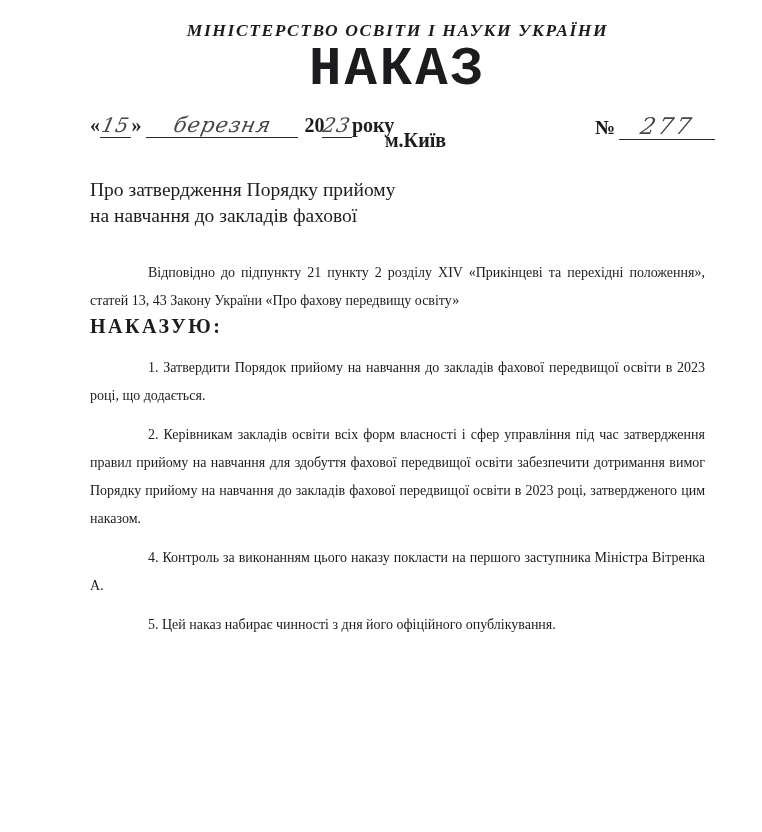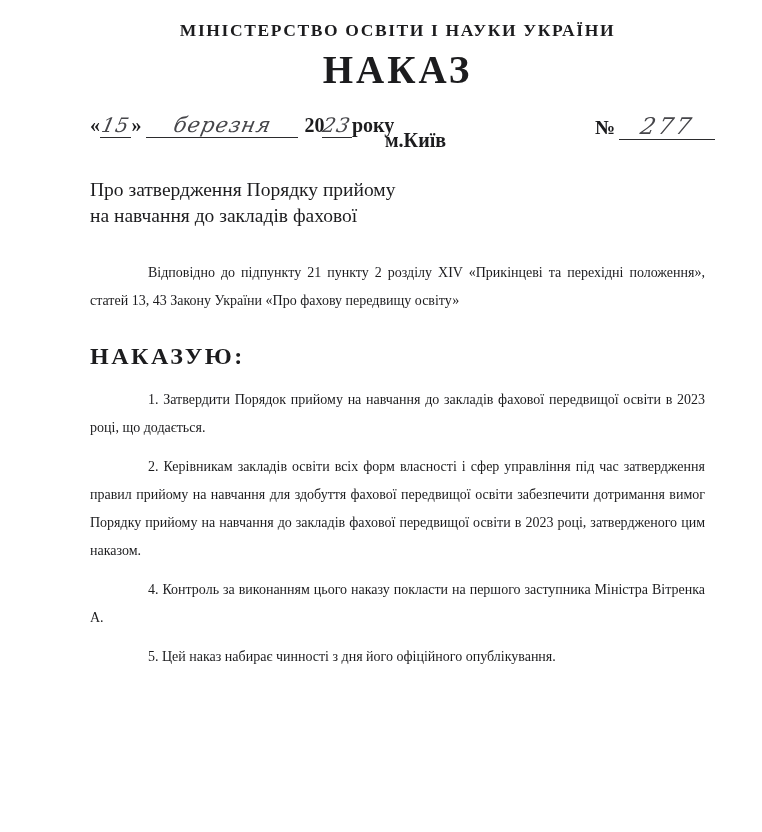--- a/index.html
+++ b/index.html
@@ -12,28 +12,30 @@
     color:#1c1c1e;
     padding:18px 57px 0 90px;
     overflow:hidden;
   }
   .ministry{
     text-align:center;
     font-weight:bold;
     font-size:17.5px;
     letter-spacing:1.6px;
     margin-top:2px;
+    font-style:italic;
   }
   .doc-title{
     text-align:center;
     font-weight:bold;
-    font-size:39px;
+    font-size:54px;
     line-height:58px;
     letter-spacing:3px;
     margin-top:0px;
+    font-family:Liberation Mono, monospace;
   }
   
   .date-row{
     position:relative;
     height:34px;
     margin-top:12px;
     font-size:20px;
     font-weight:bold;
   }
   .date-left{position:absolute;left:0;top:2px;white-space:nowrap;}
@@ -64,23 +66,22 @@
   
   .para{
     font-size:14px;
     line-height:28px;
     text-align:justify;
     text-indent:58px;
     margin:0;
   }
   .preamble{margin-top:30px;}
   .order-word{
-    margin-top:28px;
     font-weight:bold;
-    font-size:24px;
+    font-size:20px;
     letter-spacing:2.5px;
   }
   .item{margin-top:11px;}
   .item-first{margin-top:16px;}
 </style>
 </head>
 <body>
 
 <div class="page">
 

